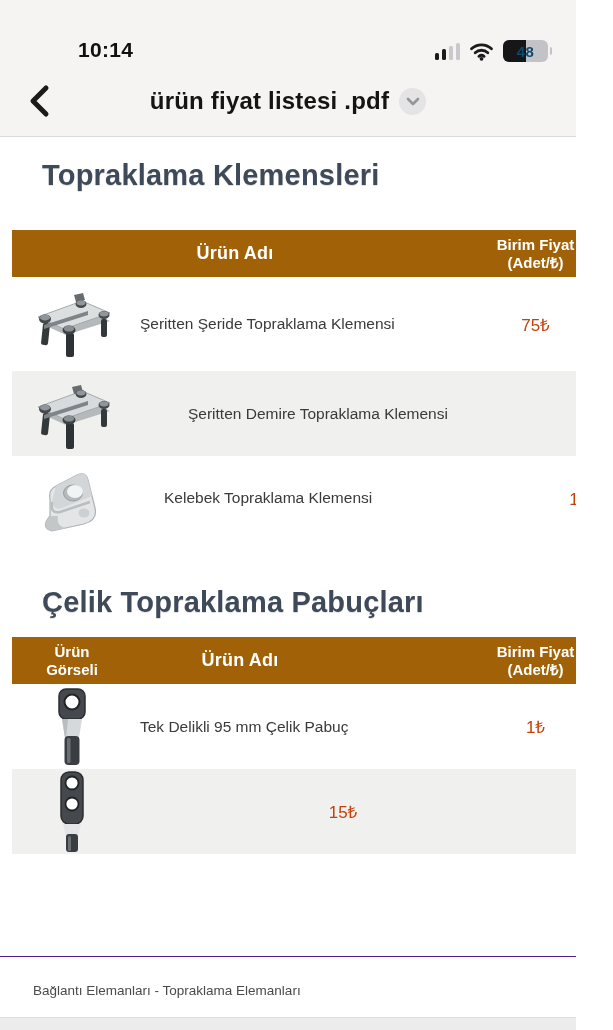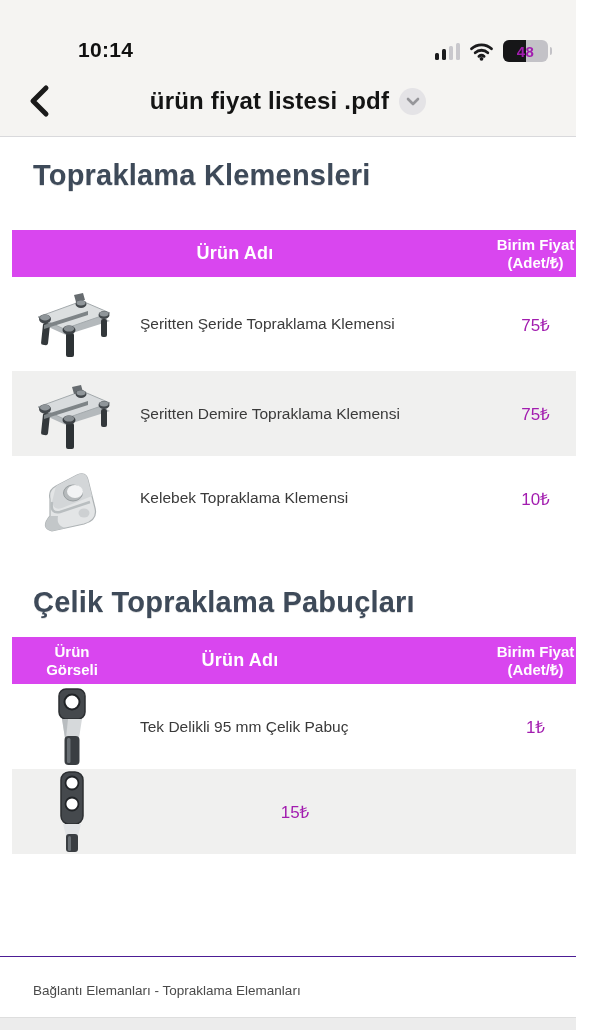--- a/index.html
+++ b/index.html
@@ -12,52 +12,52 @@
   .status-bar { height:66px; display:flex; align-items:flex-end; justify-content:space-between; padding:0 24px 4px 78px; }
   .status-time { font-size:21px; font-weight:bold; color:#101010; letter-spacing:.3px; }
   .status-icons { display:flex; align-items:center; gap:9px; }
   .signal { display:flex; align-items:flex-end; gap:2.5px; height:17px; }
   .signal i { display:block; width:4.5px; border-radius:1.5px; background:#1b1b1d; }
   .signal i:nth-child(1){height:7px;} .signal i:nth-child(2){height:11px;}
   .signal i:nth-child(3){height:14px;background:#c9c8cd;} .signal i:nth-child(4){height:17px;background:#c9c8cd;}
   .battery { position:relative; width:45px; height:22px; border-radius:6px; overflow:hidden; background:#c3c2c7; display:flex; }
   .battery .fill { width:52%; background:#161618; }
   .battery .pct { position:absolute; inset:0; display:flex; align-items:center; justify-content:center;
-                  color:#a21caf; font-weight:bold; font-size:15px; letter-spacing:.5px; }
+                  color:#0c4a6e; font-weight:bold; font-size:15px; letter-spacing:.5px; }
   .battery-cap { width:2.5px; height:8px; background:#c3c2c7; border-radius:0 2px 2px 0; margin-left:1.5px; align-self:center; }
   .nav-bar { height:70px; display:flex; align-items:center; padding:0 16px;justify-content:space-between; }
   .back-btn { width:46px; height:46px; display:flex; align-items:center; justify-content:center; background:none; border:none; cursor:pointer; }
   .nav-center { flex:1; display:flex; align-items:center; justify-content:center; gap:10px; min-width:0; }
   .nav-title { font-size:24px; font-weight:bold; color:#141414; letter-spacing:.2px; white-space:nowrap; }
   .dropdown-btn { width:27px; height:27px; border-radius:50%; background:#e4e3e6; border:none; display:flex; align-items:center; justify-content:center; cursor:pointer; }
   .nav-spacer { width:46px; }
 
   
   .content { background:#fff; }
-  .section-heading { margin:22px 0 38px 33px; font-size:29px; font-weight:bold; color:#3e4a59; letter-spacing:.2px;
+  .section-heading { margin:22px 0 38px 42px; font-size:29px; font-weight:bold; color:#3e4a59; letter-spacing:.2px;
                      text-shadow:0 1px 0 rgba(0,0,0,0.12); }
   .section-heading.second { margin-top:46px; margin-bottom:18px; }
 
   .price-table { margin-left:12px; width:601px; }
-  .t-header { background:#d946ef; color:#fff; min-height:47px; display:grid; align-items:center; }
+  .t-header { background:#a16207; color:#fff; min-height:47px; display:grid; align-items:center; }
   .t1 .t-header { grid-template-columns:446px 155px; }
   .t2 .t-header { grid-template-columns:120px 326px 155px; }
   .th { text-align:center; font-weight:bold; line-height:1.15; }
   .th-name { font-size:18px; letter-spacing:.2px; }
   .t2 .th-name { padding-right:110px; }
   .th-img { font-size:15px; }
   .th-price { font-size:15px; }
 
   .t-row { display:grid; grid-template-columns:120px 326px 155px; align-items:center; }
-  .t-row.alt { background:#f0f0ef; }
-  .row-1 { min-height:94px; } .row-2 { min-height:85px; } .row-3 { min-height:84px; }
+  .t-row.alt { background:#f0f0ef;gap:48px; }
+  .row-1 { min-height:94px; } .row-2 { min-height:85px; } .row-3 { min-height:84px;gap:24px; }
   .row-4 { min-height:85px; } .row-5 { min-height:85px; }
   .cell-img { display:flex; align-items:center; justify-content:center; }
   .cell-name { font-size:15.5px; color:#3a3a3a; padding-left:8px; }
-  .cell-price { text-align:center; font-size:17px; color:#a21caf; }
+  .cell-price { text-align:center; font-size:17px; color:#c2410c; }
 
   
   .doc-footer { position:absolute; left:0; right:0; bottom:13px; border-top:1px solid #4c1d95; background:#fff;
                 padding:24px 0 18px 33px; }
   .doc-footer span { font-size:13.5px; color:#4a4a4a; }
   .bottom-strip { position:absolute; left:0; right:0; bottom:0; height:13px; background:#ececec; border-top:1px solid #dedede; }
 </style>
 </head>
 <body>
 

